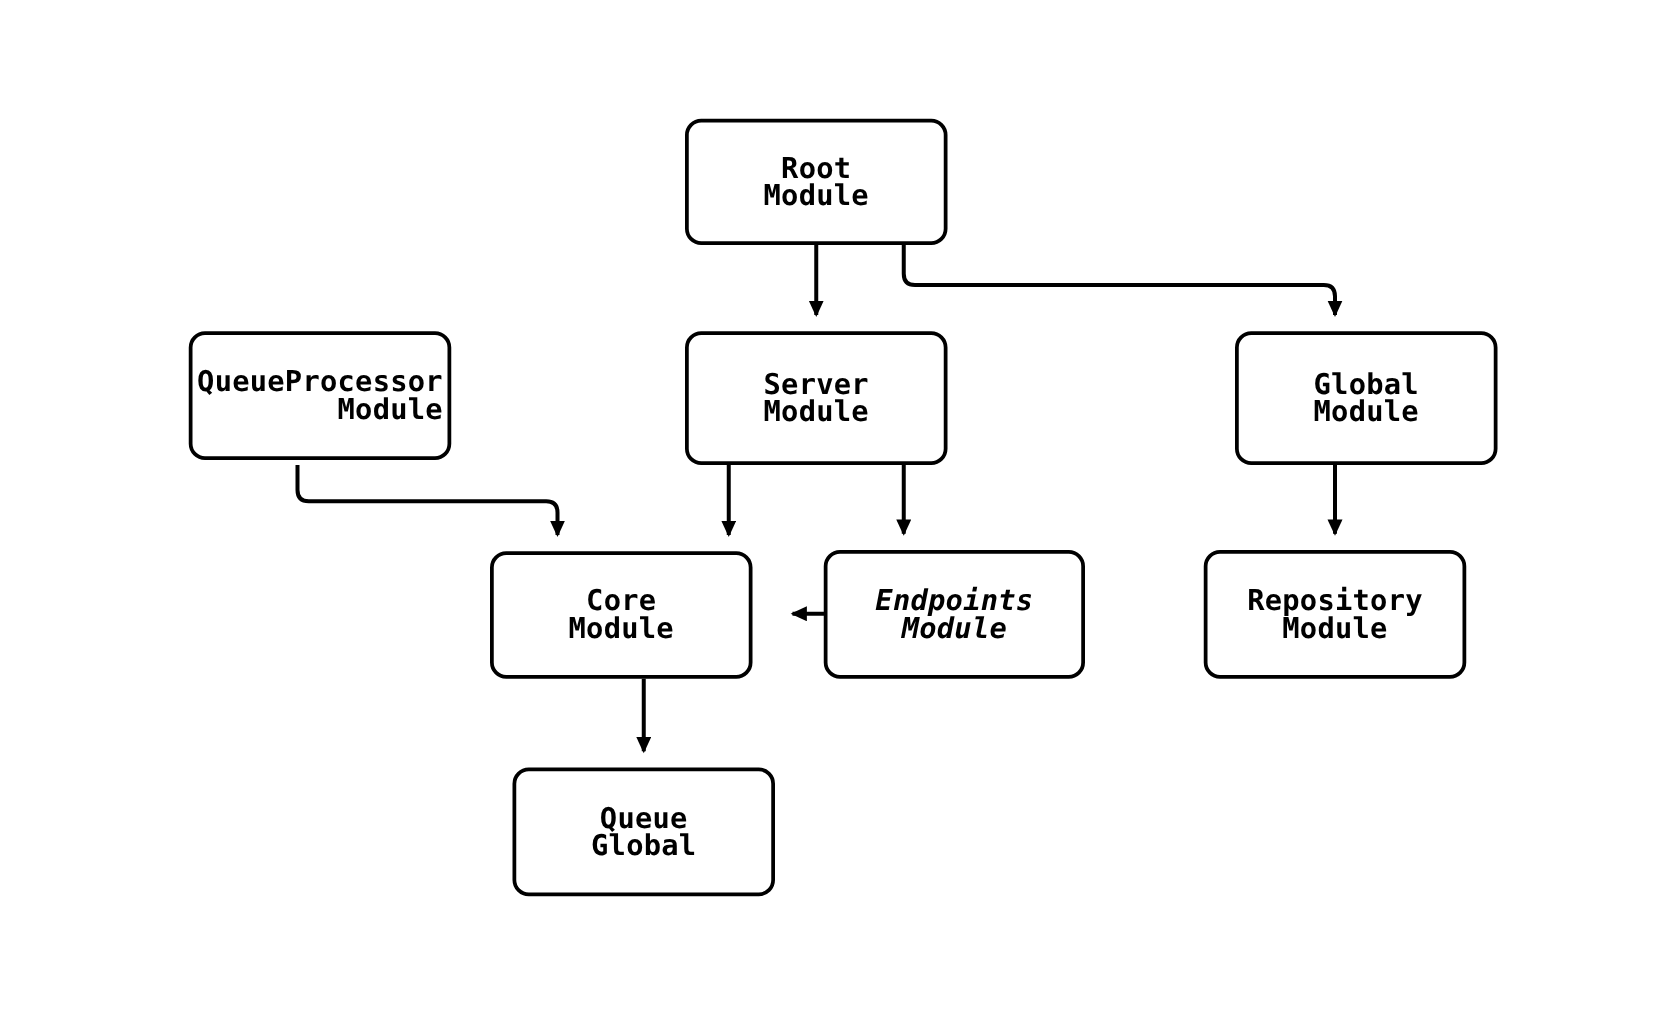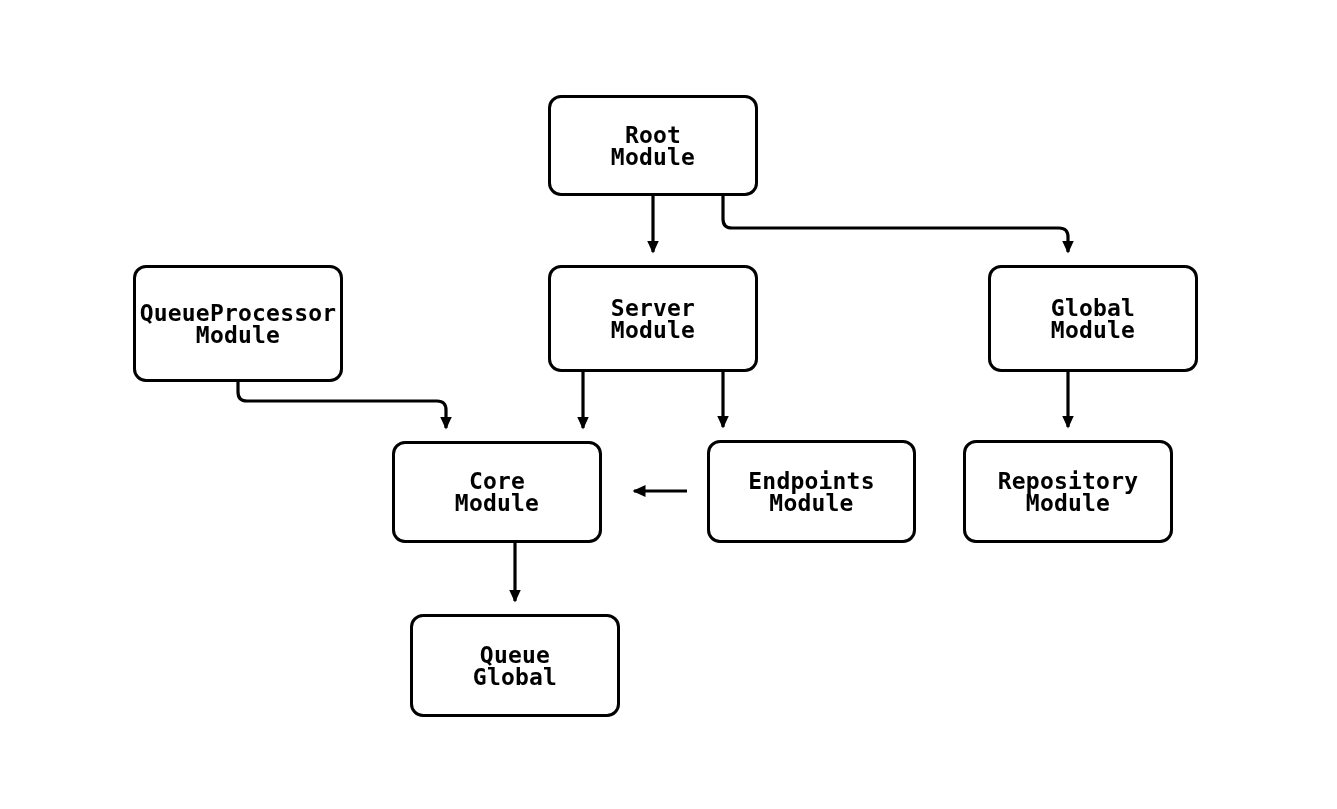--- a/index.html
+++ b/index.html
@@ -87,41 +87,41 @@
     </g>
   </svg>
 
   <div id="node-layer">
 
     <div class="node" style="left:548px; top:95px; width:210px; height:101px;">
       <span class="node-label">Root
 Module</span>
     </div>
 
-    <div class="node" style="left:133px; top:265px; width:210px; height:117px;">
+    <div class="node" style="left:151px; top:265px; width:210px; height:103px;text-align:right;">
       <span class="node-label">QueueProcessor
 Module</span>
     </div>
 
     <div class="node" style="left:548px; top:265px; width:210px; height:107px;">
       <span class="node-label">Server
 Module</span>
     </div>
 
     <div class="node" style="left:963px; top:265px; width:210px; height:107px;margin-left:25px;">
       <span class="node-label">Global
 Module</span>
     </div>
 
     <div class="node" style="left:392px; top:441px; width:210px; height:102px;">
       <span class="node-label">Core
 Module</span>
     </div>
 
-    <div class="node" style="left:707px; top:440px; width:209px; height:103px;">
+    <div class="node" style="left:659px; top:440px; width:209px; height:103px;font-style:italic;">
       <span class="node-label">Endpoints
 Module</span>
     </div>
 
     <div class="node" style="left:963px; top:440px; width:210px; height:103px;">
       <span class="node-label">Repository
 Module</span>
     </div>
 
     <div class="node" style="left:410px; top:614px; width:210px; height:103px;">

